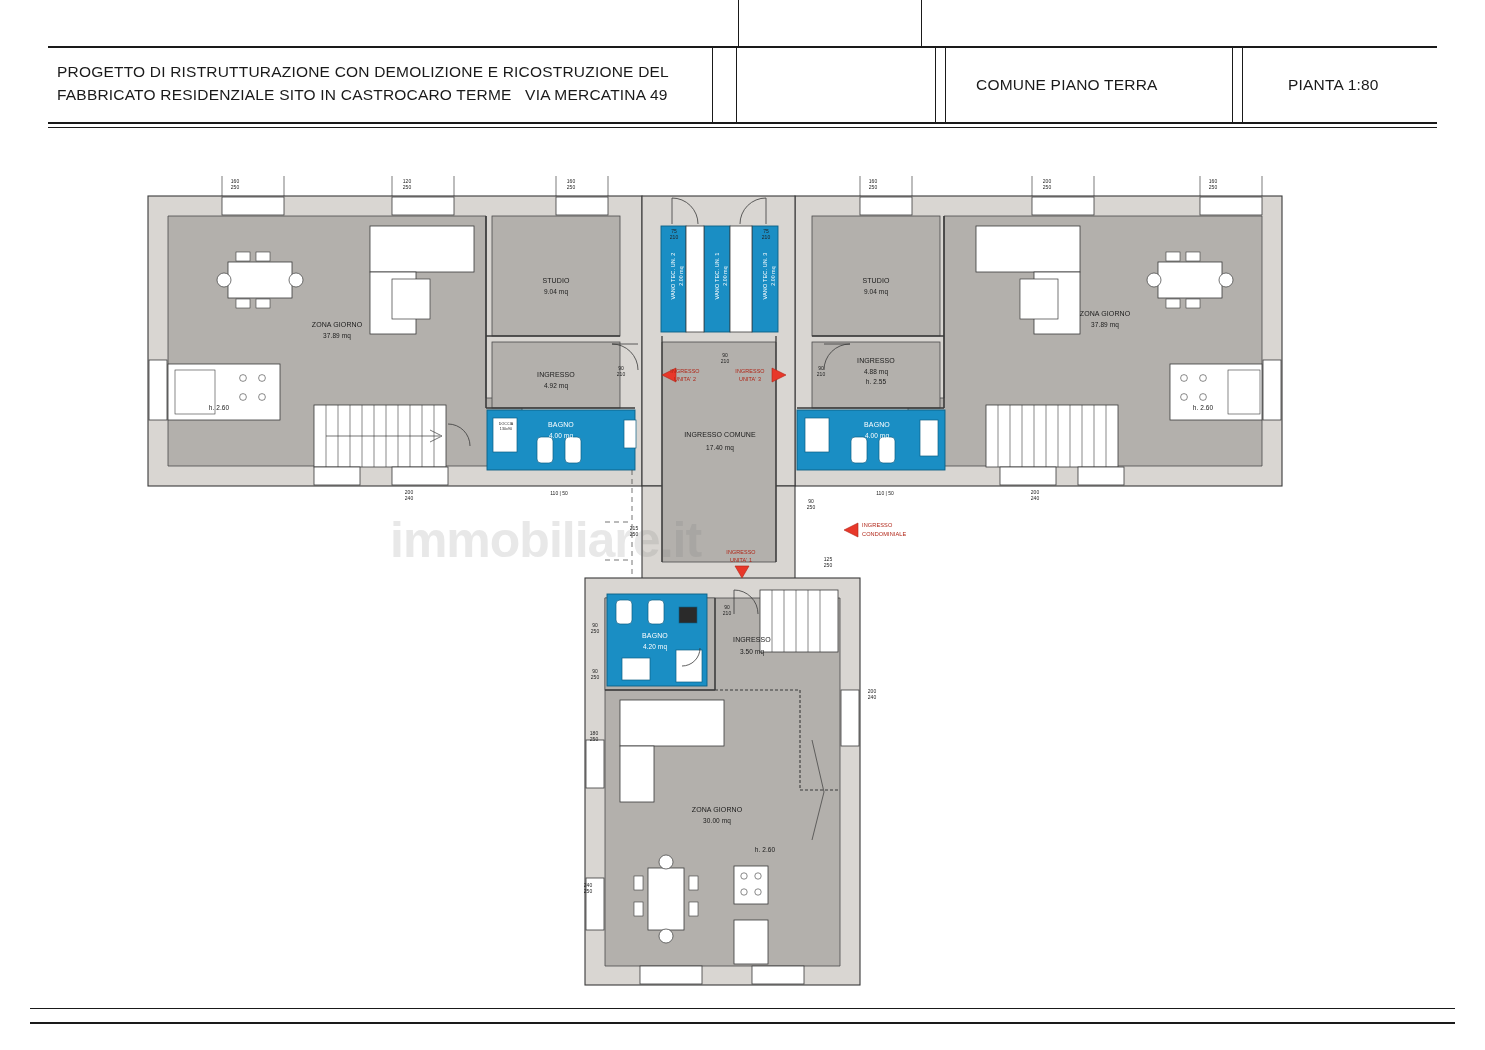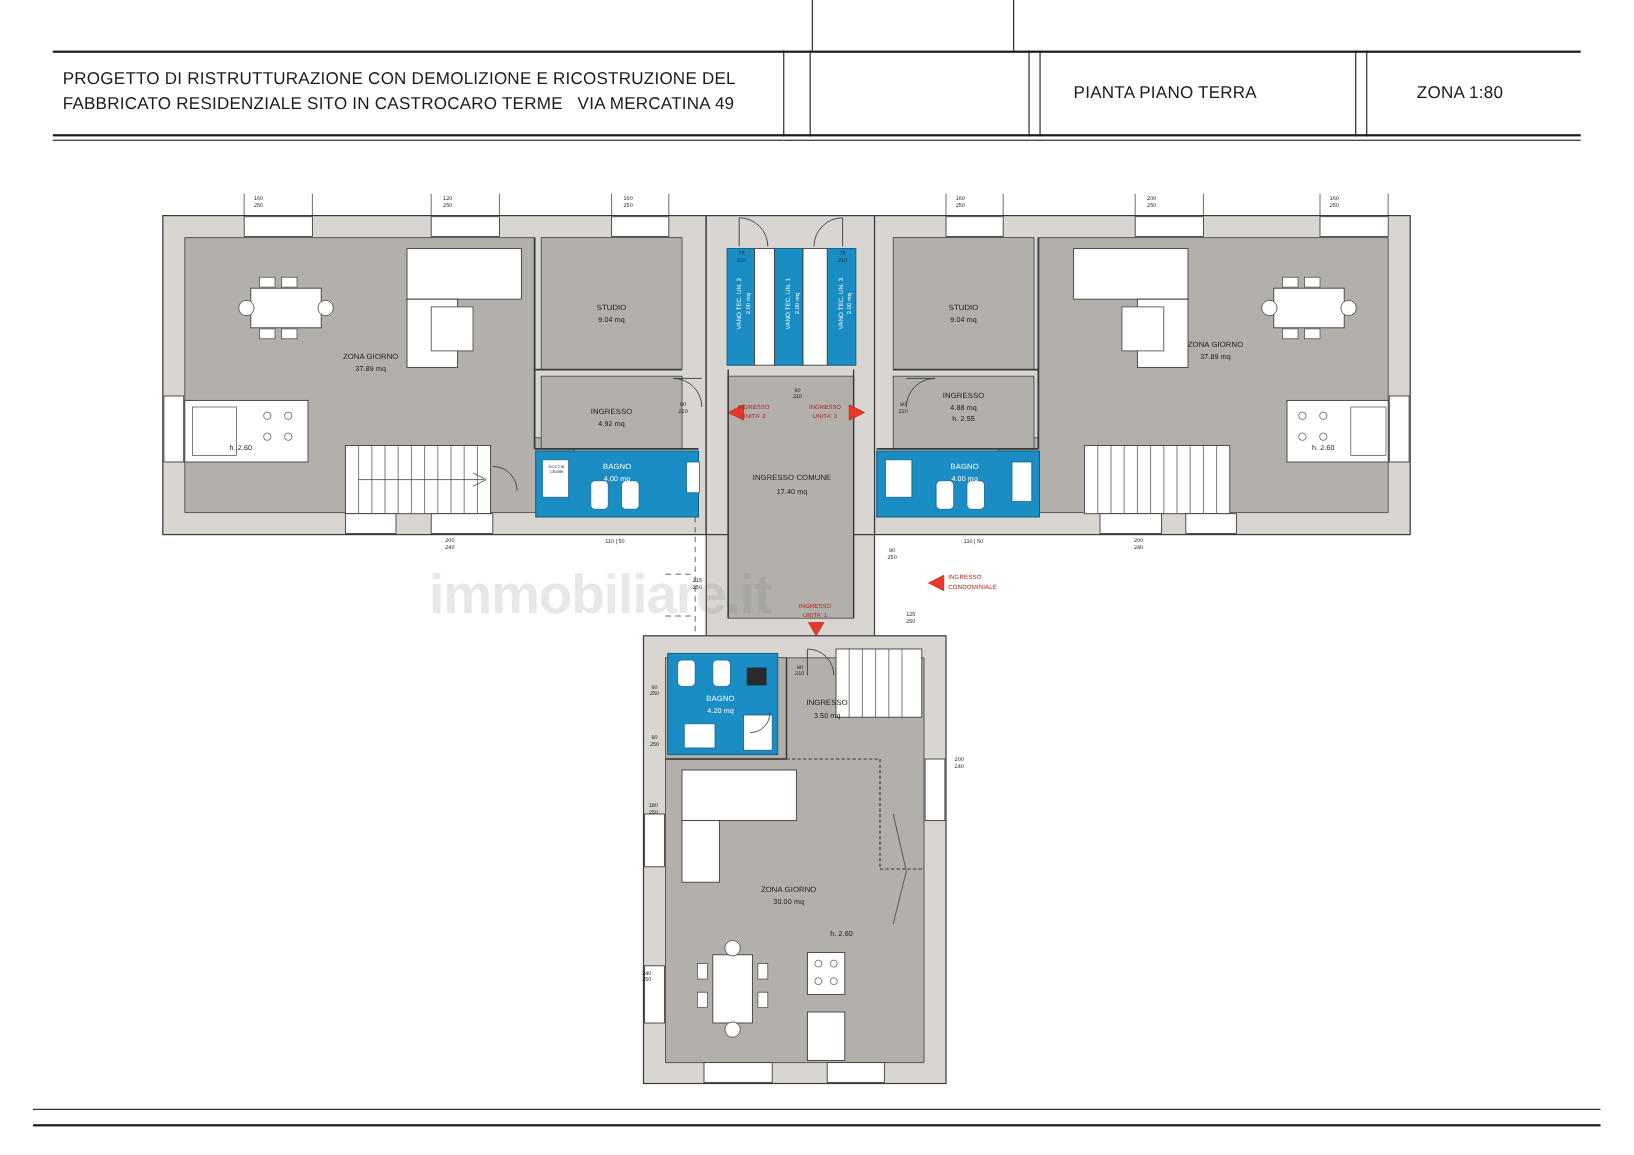--- a/index.html
+++ b/index.html
@@ -77,22 +77,22 @@
   <div class="vline" style="left:736px;top:46px;height:78px;"></div>
   <div class="vline" style="left:935px;top:46px;height:78px;"></div>
   <div class="vline" style="left:945px;top:46px;height:78px;"></div>
   <div class="vline" style="left:1232px;top:46px;height:78px;"></div>
   <div class="vline" style="left:1242px;top:46px;height:78px;"></div>
 
   <div style="position:absolute;left:738px;top:0;width:182px;height:46px;border-left:1px solid #1a1a1a;border-right:1px solid #1a1a1a;"></div>
 
   <div class="title-text" style="left:57px;top:62px;">PROGETTO DI RISTRUTTURAZIONE CON DEMOLIZIONE E RICOSTRUZIONE DEL</div>
   <div class="title-text" style="left:57px;top:85px;">FABBRICATO RESIDENZIALE SITO IN CASTROCARO TERME   VIA MERCATINA 49</div>
-  <div class="title-text title-center" style="left:976px;top:75px;">PIANTA PIANO TERRA</div>
-  <div class="title-text title-center" style="left:1288px;top:75px;">ZONA 1:80</div>
+  <div class="title-text title-center" style="left:976px;top:75px;">COMUNE PIANO TERRA</div>
+  <div class="title-text title-center" style="left:1288px;top:75px;">PIANTA 1:80</div>
 
   <div class="title-rule" style="left:30px;top:1008px;width:1425px;height:1px;"></div>
   <div class="title-rule" style="left:30px;top:1022px;width:1425px;height:2px;"></div>
 
   <svg id="plan" viewBox="0 0 1485 1050">
     <defs>
       <g id="chair">
           <rect x="0" y="0" width="9" height="9" fill="none" stroke="#333" stroke-width="0.7"></rect>
         </g>
     </defs>

